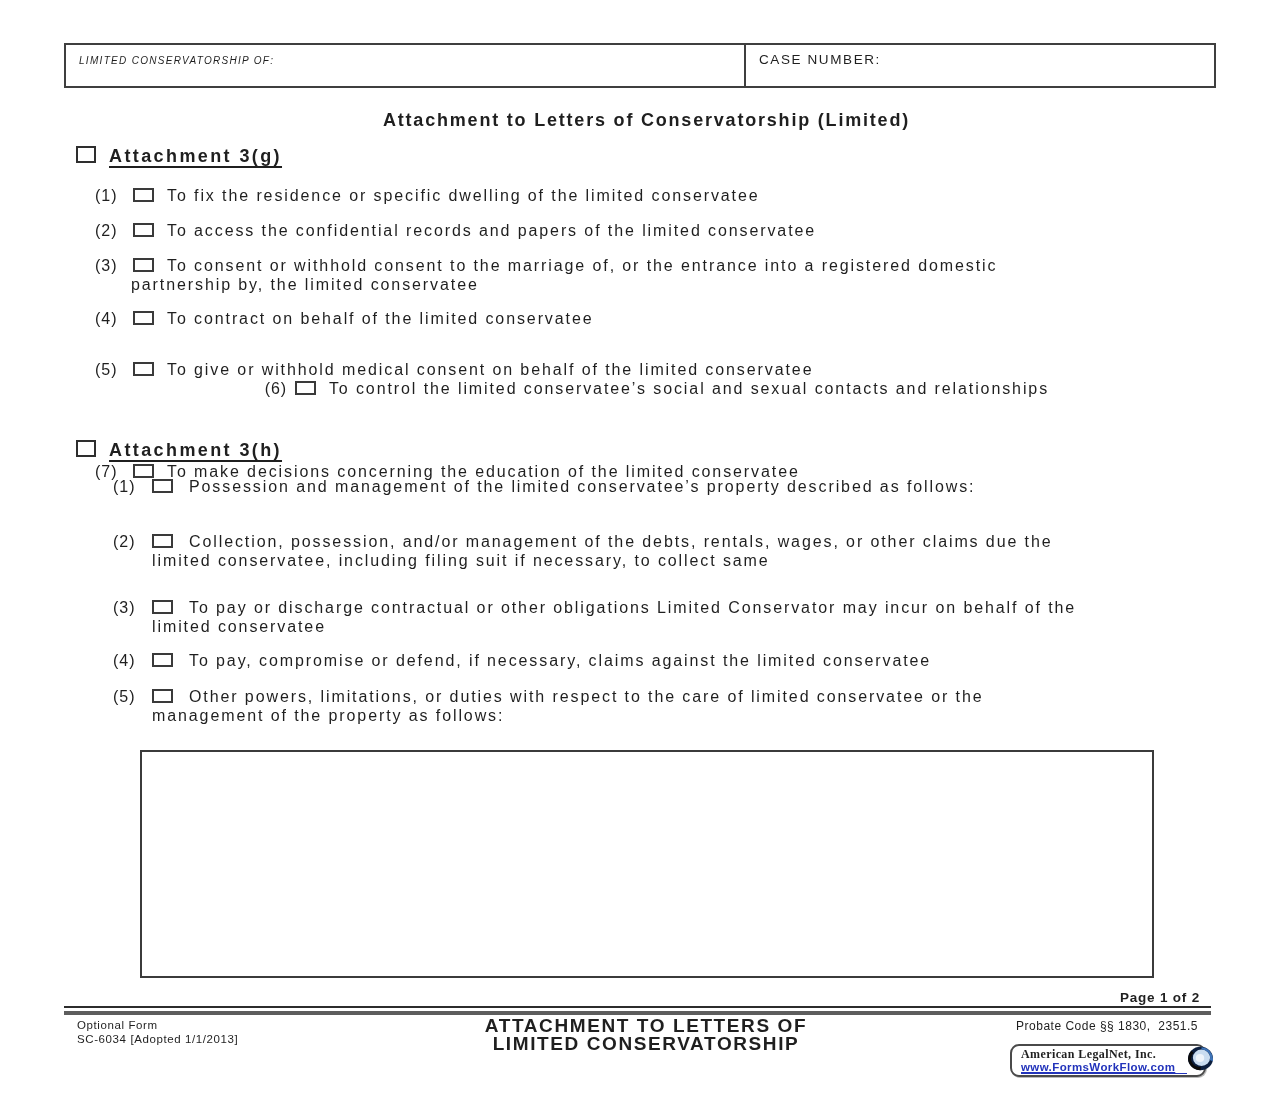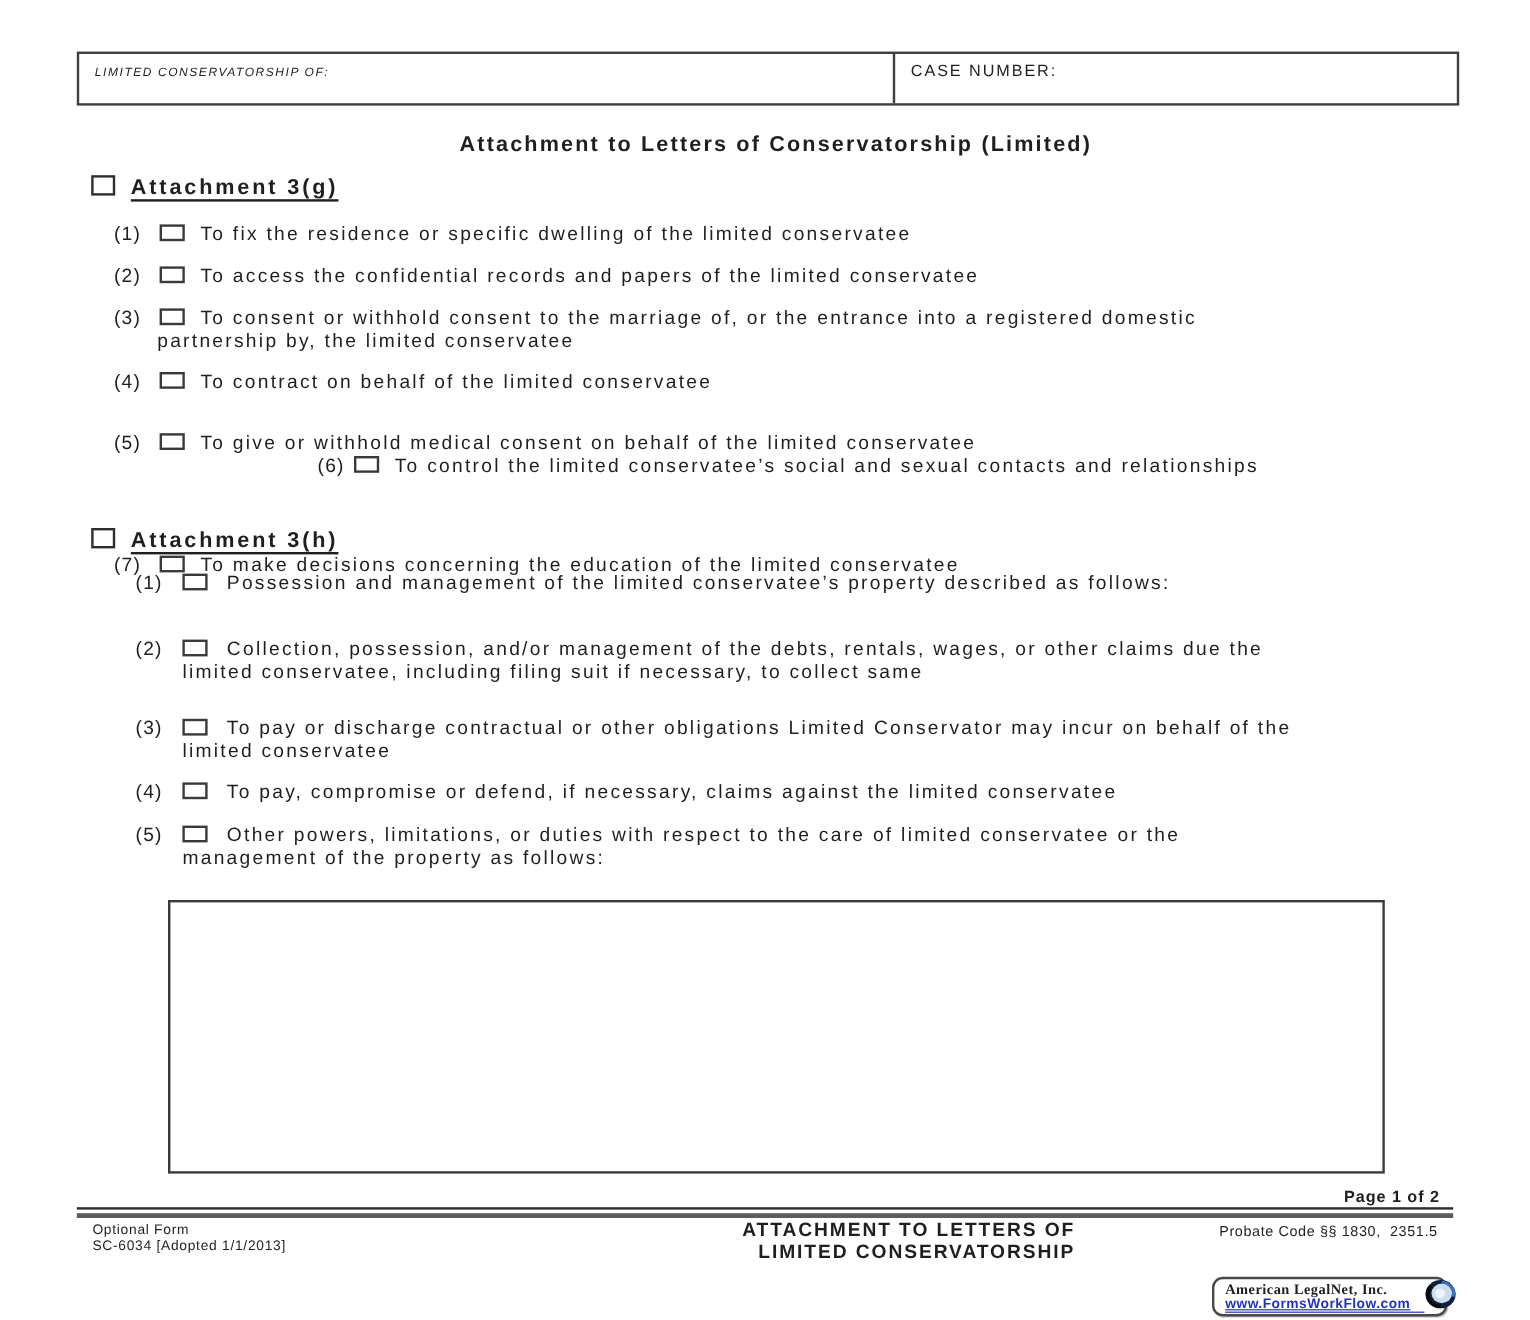--- a/index.html
+++ b/index.html
@@ -75,34 +75,33 @@
   .page-indicator {
     position:absolute; top:990px; right:75px;
     font-size:13.5px; font-weight:bold; letter-spacing:0.8px;
   }
   .rule-thin  { position:absolute; left:64px; top:1006px; width:1147px; height:2px; background:#2c2c2c; }
   .rule-thick { position:absolute; left:64px; top:1011px; width:1147px; height:4px; background:#5d5d5d; }
 
   .footer-left { position:absolute; left:77px; top:1018px; font-size:11.5px; letter-spacing:0.6px; line-height:14px; }
   .footer-center {
     position:absolute; left:396px; top:1017px; width:500px;
-    text-align:right; font-size:16px; font-weight:bold;
+    text-align:center; font-size:19px; font-weight:bold;
     letter-spacing:1.6px; line-height:18px;
   }
   .footer-right { position:absolute; top:1019px; right:77px; font-size:12px; letter-spacing:0.5px; white-space:pre; }
 
   .vendor-badge {
     position:absolute; left:1010px; top:1044px;
     width:196px; height:33px;
     border:2px solid #4a4a4a; border-radius:9px;
     box-sizing:border-box; background:#fff;
     display:flex; align-items:center; justify-content:space-between;
     padding:1px 5px 1px 9px;
     box-shadow:1px 1px 0 #bbb;
-    margin-top:20px;
   }
   .vendor-text { line-height:12px; }
   .vendor-name {
     font-family:"Liberation Serif", serif;
     font-size:12px; font-weight:bold; letter-spacing:0.4px;
     display:block;
   }
   .vendor-url {
     font-size:11.5px; font-weight:bold; letter-spacing:0.4px;
     text-decoration:underline; cursor:pointer;

